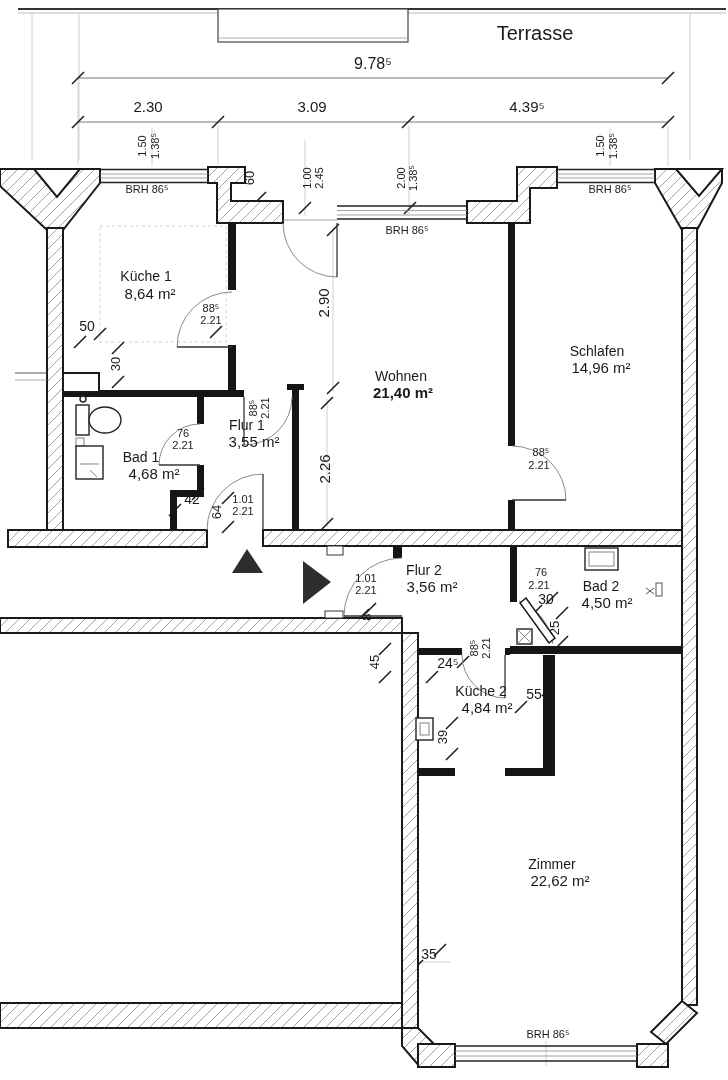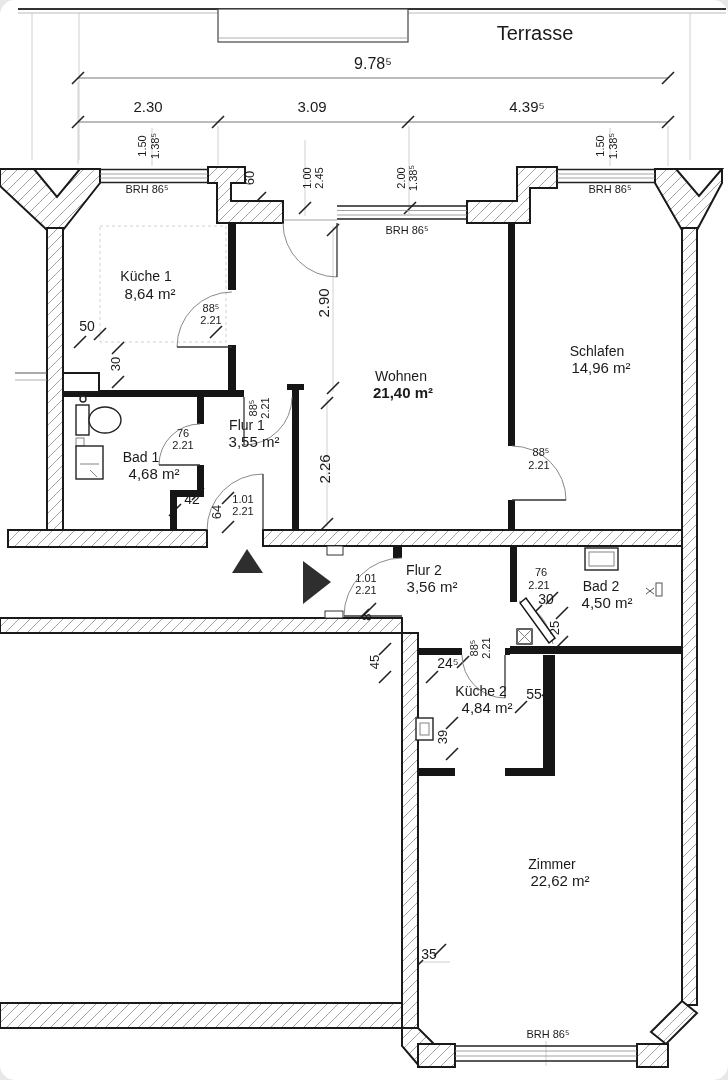--- a/index.html
+++ b/index.html
@@ -1,16 +1,16 @@
 <!DOCTYPE html>
 <html><head>
 <meta charset="utf-8">
 <style>
   html,body{margin:0;padding:0;background:#e8e8e8;}
-  .stage{width:728px;height:1080px;position:relative;background:#ffffff;margin:0 auto;overflow:hidden;border-radius:15px;}
+  .stage{width:728px;height:1080px;position:relative;background:#ffffff;margin:0 auto;overflow:hidden;}
   svg{position:absolute;left:0;top:0;}
   text{font-family:"Liberation Sans","DejaVu Sans",sans-serif;fill:#1a1a1a;text-anchor:middle;}
   .t11{font-size:11px}.t13{font-size:13px}.t14{font-size:14px}.t15{font-size:15px}.t16{font-size:16px}.t20{font-size:20px}
   .b{font-weight:bold}
   .wall{fill:url(#hatch);stroke:#1a1a1a;stroke-width:2}
   .notch{fill:#ffffff;stroke:#1a1a1a;stroke-width:2}
   .iw{fill:#151515}
   .win1{stroke:#222;stroke-width:1.4}
   .win2{stroke:#8a8a8a;stroke-width:0.8}
   .arc{fill:none;stroke:#8a8a8a;stroke-width:1}

